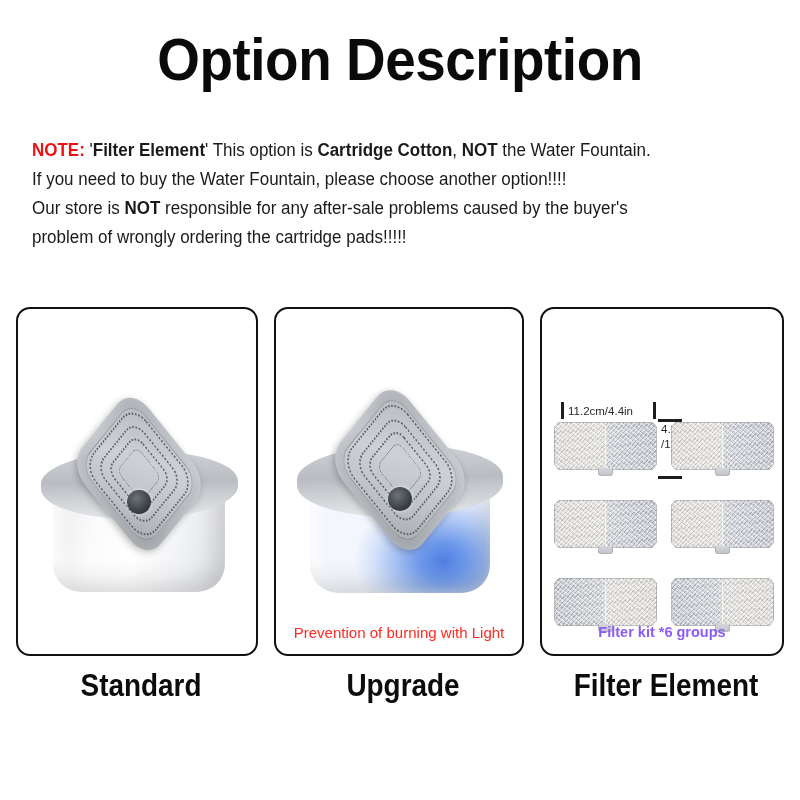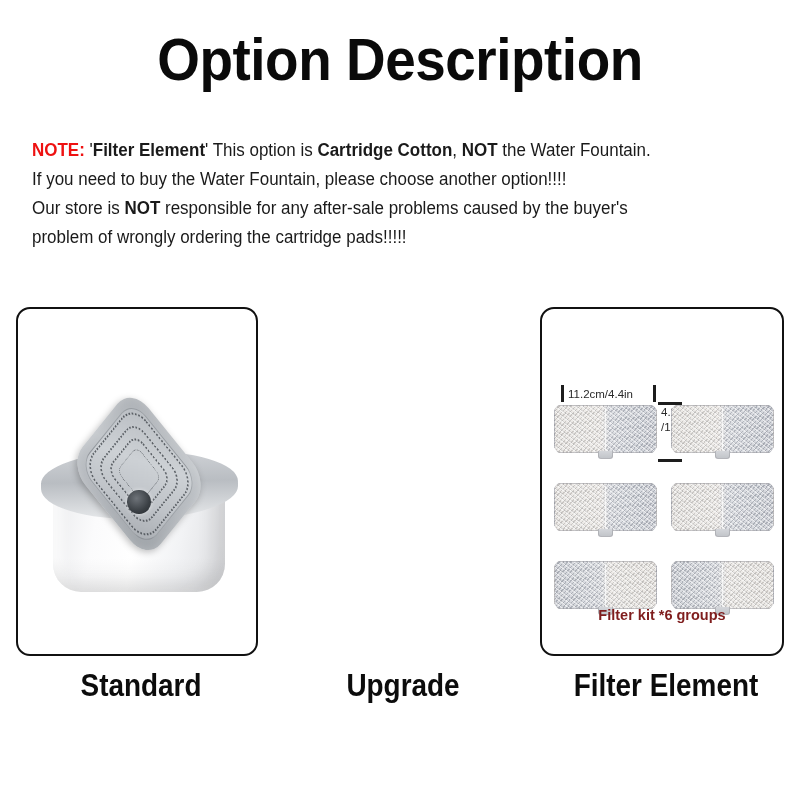--- a/index.html
+++ b/index.html
@@ -118,21 +118,21 @@
     position: absolute; left: 0; width: 100%;
     bottom: 12px;
     text-align: center;
     color: #ff2a20;
     font-size: 15.5px;
     white-space: nowrap;
     transform: scaleX(0.97);
   }
 
   
-  .filter-area { position: absolute; left: 0; top: 0; width: 100%; height: 100%; }
+  .filter-area { position: absolute; left: 0; top: 17px; width: 100%; height: 100%; }
 
   .dim-h-label {
     position: absolute; left: 26px; top: 79px;
     font-size: 11.5px; color: #2a2a2a; white-space: nowrap;
   }
   .dim-tick {
     position: absolute; background: #1d1d1d;
   }
   .tick-v-left  { left: 19px;  top: 76px; width: 2.5px; height: 17px; }
   .tick-v-right { left: 111px; top: 76px; width: 2.5px; height: 17px; }
@@ -181,21 +181,21 @@
     border: 1px solid rgba(150,150,155,0.5);
     border-top: none;
   }
 
   .filter-caption {
     position: absolute; left: 0; width: 100%;
     top: 298px;
     text-align: center;
     font-weight: bold;
     font-size: 14.5px;
-    color: #7f1d1d;
+    color: #8b5cf6;
     white-space: nowrap;
   }
 
   
   .labels { position: absolute; left: 4px; top: 668px; width: 800px; height: 50px; }
   .plabel {
     position: absolute; top: 0;
     font-weight: bold;
     font-size: 31px;
     color: #0c0c0c;
@@ -232,20 +232,36 @@
             <div class="perf-ring r1"></div>
             <div class="perf-ring r2"></div>
             <div class="perf-ring r3"></div>
             <div class="perf-ring r4"></div>
           </div>
         </div>
         <div class="fnt-spout"></div>
       </div>
     </div>
 
+    <div class="panel" id="panel-2">
+      <div class="fountain" id="fountain-upg">
+        <div class="fnt-body glow"></div>
+        <div class="fnt-rim"></div>
+        <div class="fnt-lid">
+          <div class="fnt-lid-inner">
+            <div class="perf-ring r1"></div>
+            <div class="perf-ring r2"></div>
+            <div class="perf-ring r3"></div>
+            <div class="perf-ring r4"></div>
+          </div>
+        </div>
+        <div class="fnt-spout"></div>
+      </div>
+      <div class="glow-caption">Prevention of burning with Light</div>
+    </div>
 
     <div class="panel" id="panel-3">
       <div class="filter-area">
 
         <div class="dim-tick tick-v-left"></div>
         <div class="dim-tick tick-v-right"></div>
         <div class="dim-h-label">11.2cm/4.4in</div>
 
         <div class="dim-tick tick-h-top"></div>
         <div class="dim-tick tick-h-bot"></div>

